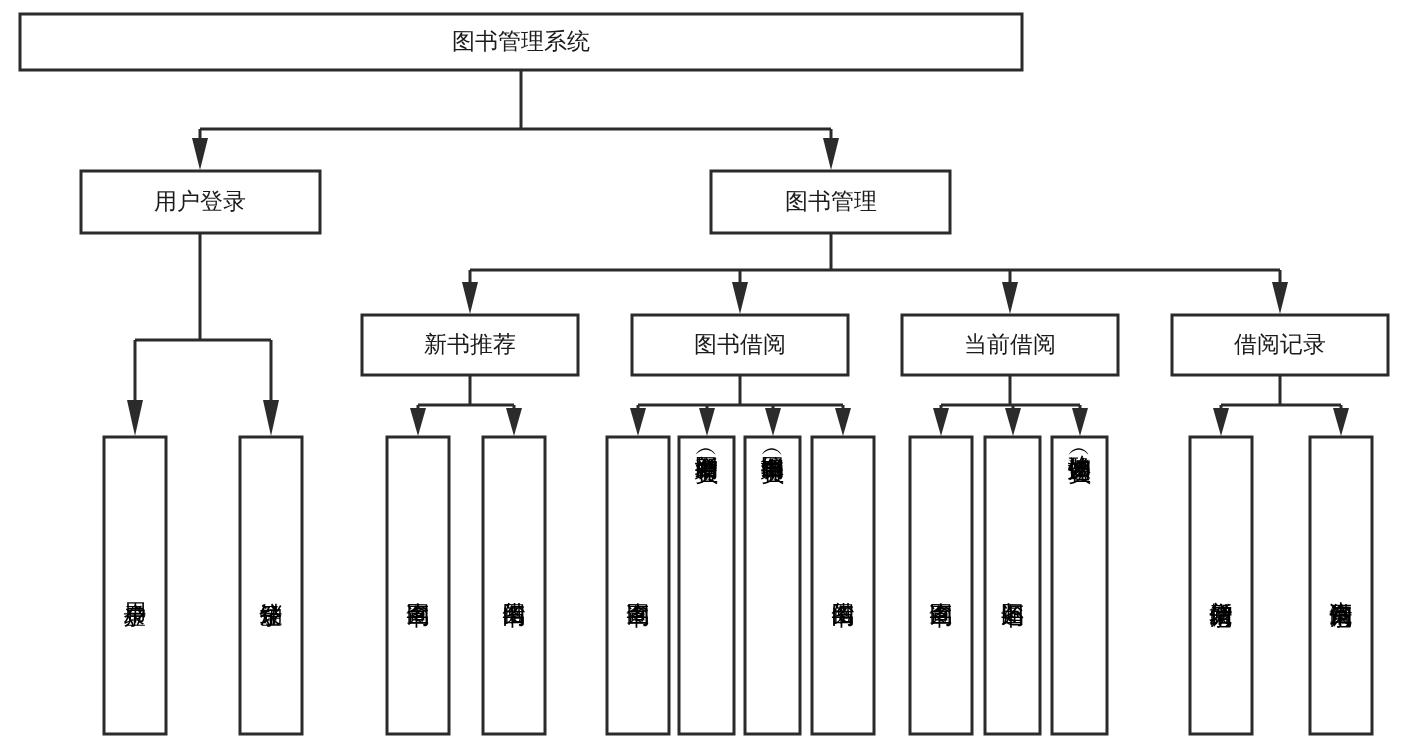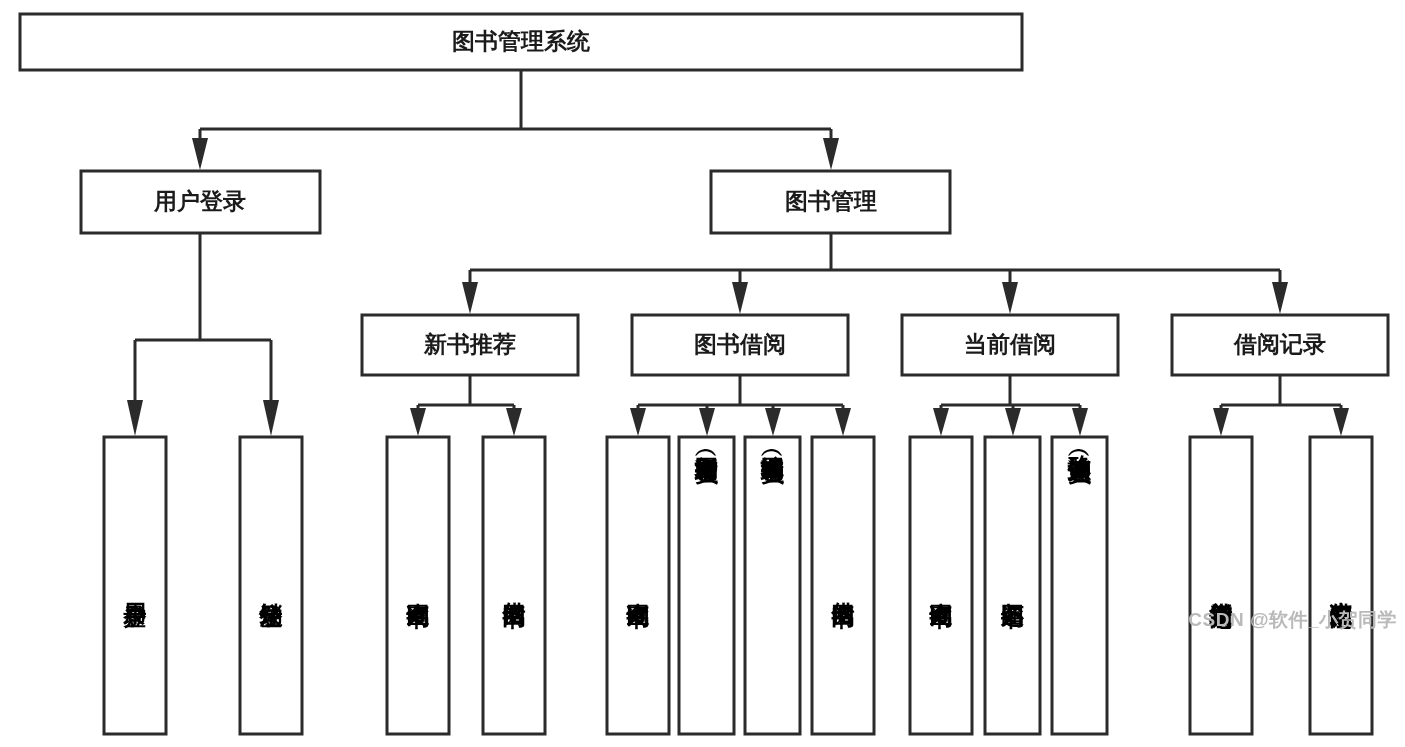--- a/index.html
+++ b/index.html
@@ -11,21 +11,20 @@
     width: 1405px;
     height: 747px;
     font-family: "Liberation Sans", "DejaVu Sans", sans-serif;
     overflow: hidden;
     position: relative;
   }
   #diagram-root {
     position: relative;
     width: 1405px;
     height: 639px;
-    font-weight: bold;
   }
   svg#tree-svg {
     position: absolute;
     top: 0;
     left: 0;
     width: 1405px;
     height: 747px;
     display: block;
   }
   .node-box {
@@ -246,15 +245,14 @@
   <div class="vlabel-wrap" style="left:1052px; top:437px; width:55px; height:297px; align-items:flex-start;">
     <span class="node-label-vertical">确认归还（管理员）</span>
   </div>
   <div class="vlabel-wrap" style="left:1190px; top:437px; width:62px; height:297px;">
     <span class="node-label-vertical">新增借阅记录</span>
   </div>
   <div class="vlabel-wrap" style="left:1310px; top:437px; width:62px; height:297px;">
     <span class="node-label-vertical">查询借阅记录</span>
   </div>
 
-  <div class="watermark">CSDN @软件_小贺同学</div>
 
 </div>
 
 </body></html>

